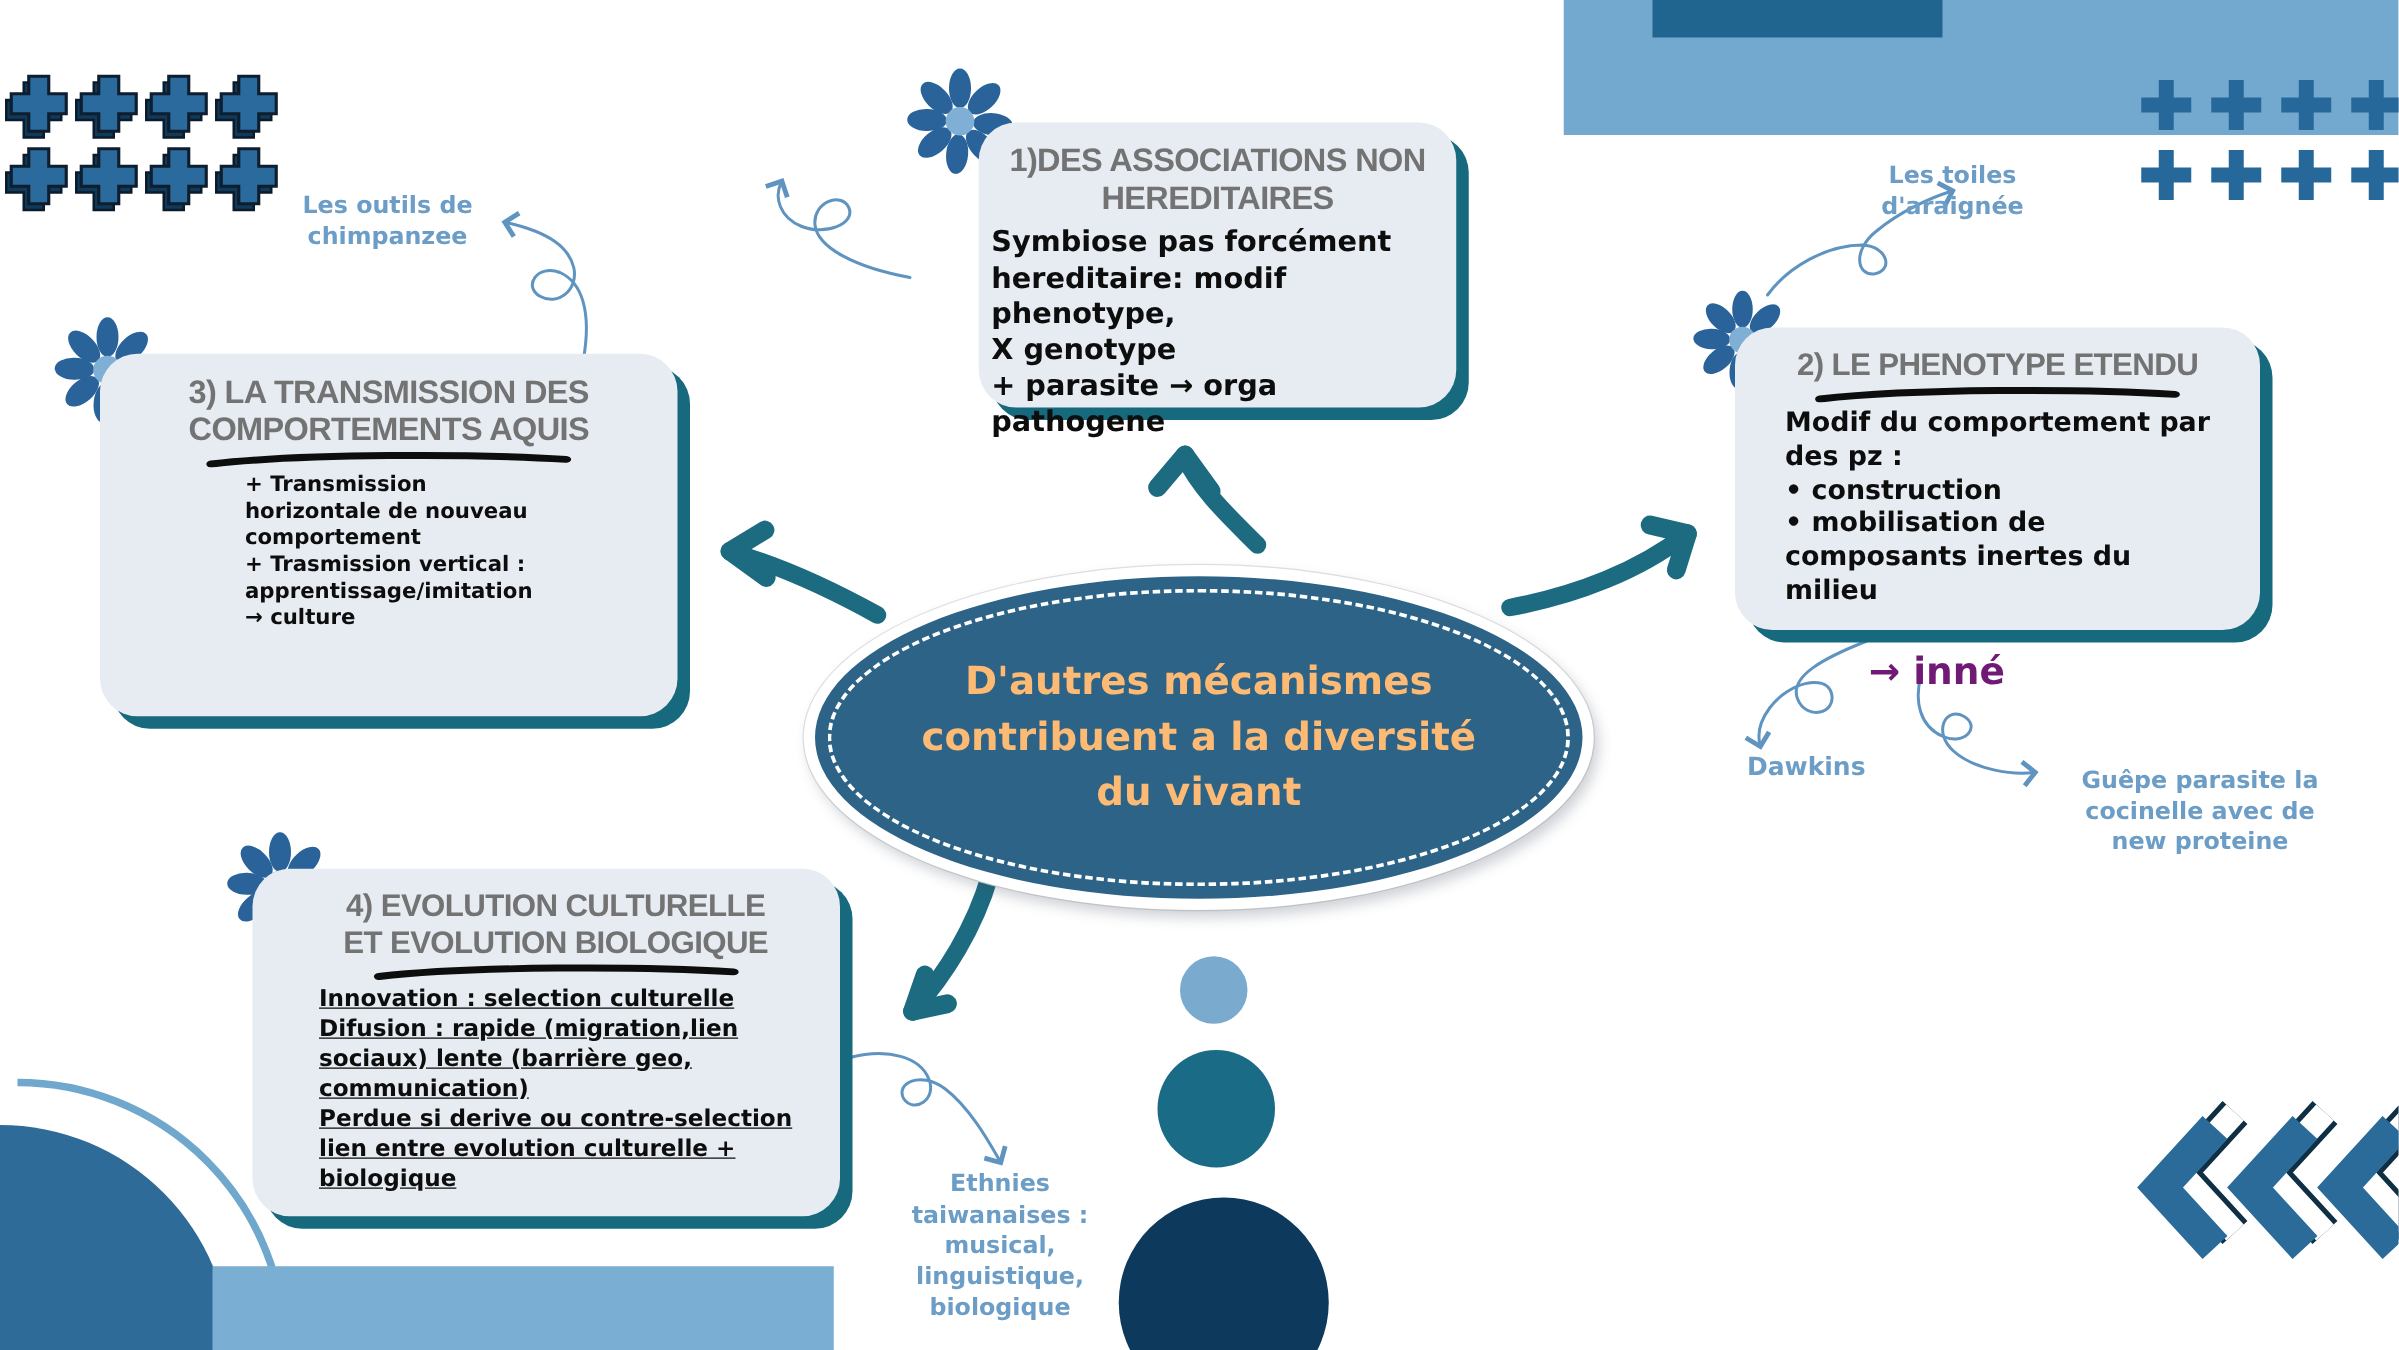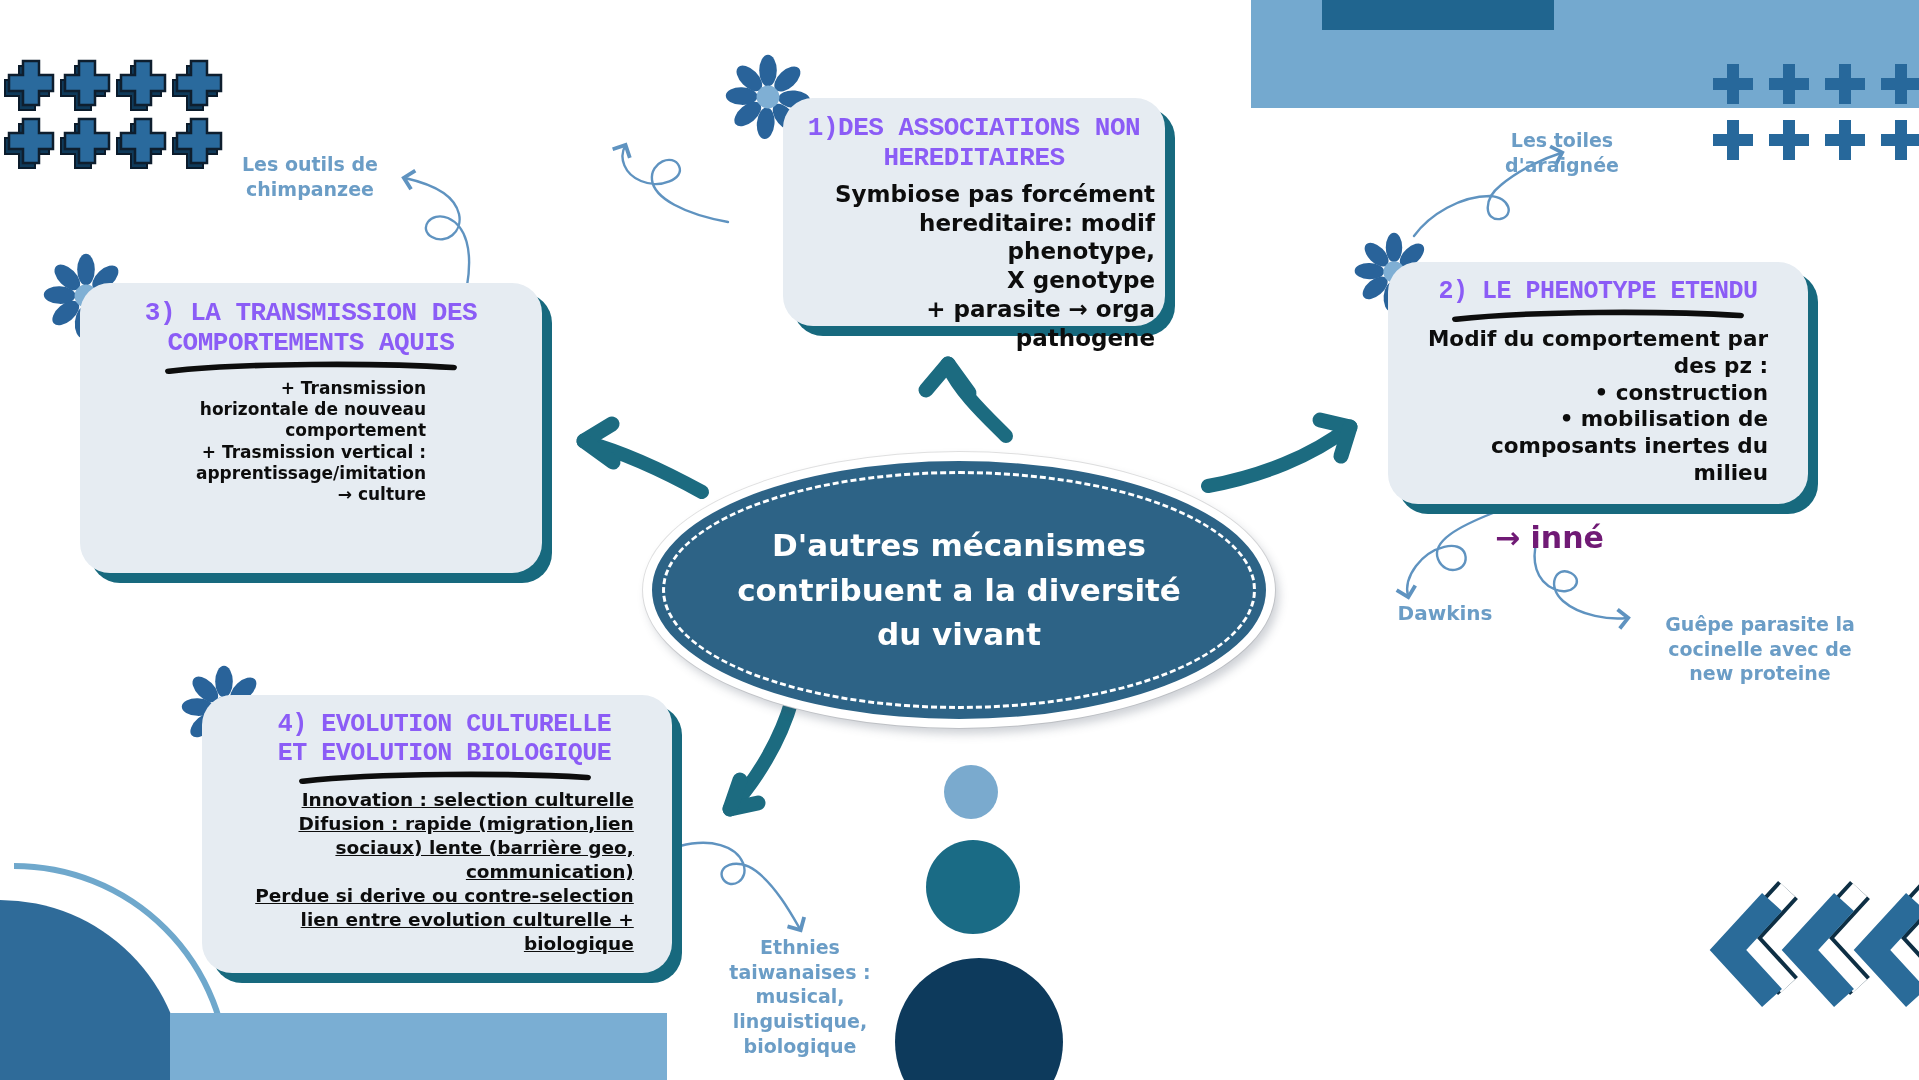--- a/index.html
+++ b/index.html
@@ -4,32 +4,32 @@
 <style>
   html,body{margin:0;padding:0;background:#fff;}
   .stage{position:relative;width:1919px;height:1080px;overflow:hidden;background:#fff;
          font-family:"DejaVu Sans",sans-serif;}
   .decor{position:absolute;left:0;top:0;width:1919px;height:1080px;z-index:1;}
 
   
   .box{position:absolute;z-index:3;background:#e6ecf2;border-radius:30px;
        box-shadow:10px 10px 0 #17697e;display:flex;flex-direction:column;
        align-items:center;justify-content:flex-start;padding:14px 10px 8px;box-sizing:border-box;}
-  .box h2{margin:2px 0 0;font-family:Liberation Mono, monospace;font-weight:800;
-          color:#8b5cf6;text-align:center;white-space:pre-line;line-height:1.15;letter-spacing:-.5px;}
+  .box h2{margin:2px 0 0;font-family:Liberation Sans, sans-serif;font-weight:800;
+          color:#737373;text-align:center;white-space:pre-line;line-height:1.15;letter-spacing:-.5px;}
   .swoosh{display:block;margin:2px auto 4px;}
-  .box .body{color:#0d0d0d;font-weight:700;text-align:right;white-space:pre-line;line-height:1.25;}
+  .box .body{color:#0d0d0d;font-weight:700;text-align:left;white-space:pre-line;line-height:1.25;}
 
   
   .ellipse{position:absolute;z-index:3;left:643px;top:452px;width:632px;height:276px;
            background:#2d6386;border-radius:50%;border:9px solid #fff;box-sizing:border-box;
            box-shadow:4px 6px 10px rgba(60,70,90,.25), 0 0 0 1px #e3e3e3;
            display:flex;align-items:center;justify-content:center;}
   .ellipse:before{content:"";position:absolute;inset:10px;border:3px dashed #fff;border-radius:50%;}
-  .ellipse .ctext{position:relative;color:#ffffff;font-weight:800;font-size:31px;line-height:1.45;
+  .ellipse .ctext{position:relative;color:#fdba74;font-weight:800;font-size:31px;line-height:1.45;
                   text-align:center;white-space:pre-line;}
 
   
   .note{position:absolute;z-index:3;color:#6b9dc6;font-weight:700;text-align:center;
         white-space:pre-line;line-height:1.3;font-size:19px;}
 
   .after-box{position:absolute;z-index:4;color:#701a75;font-weight:700;font-size:30px;text-align:left;}
 </style>
 </head>
 <body>

